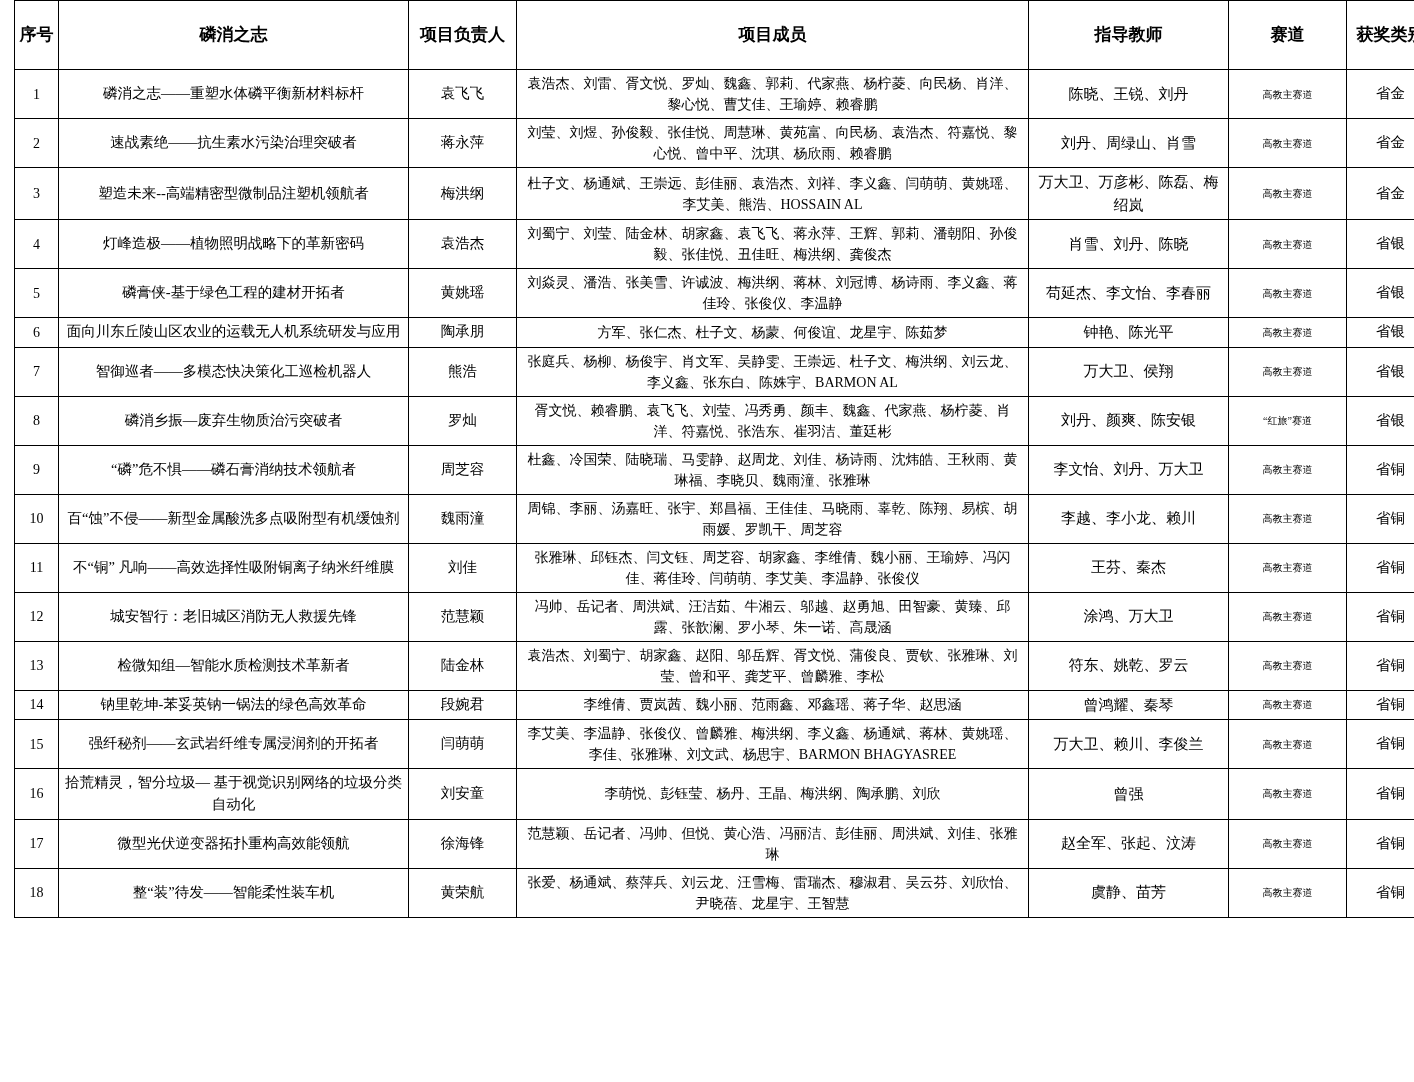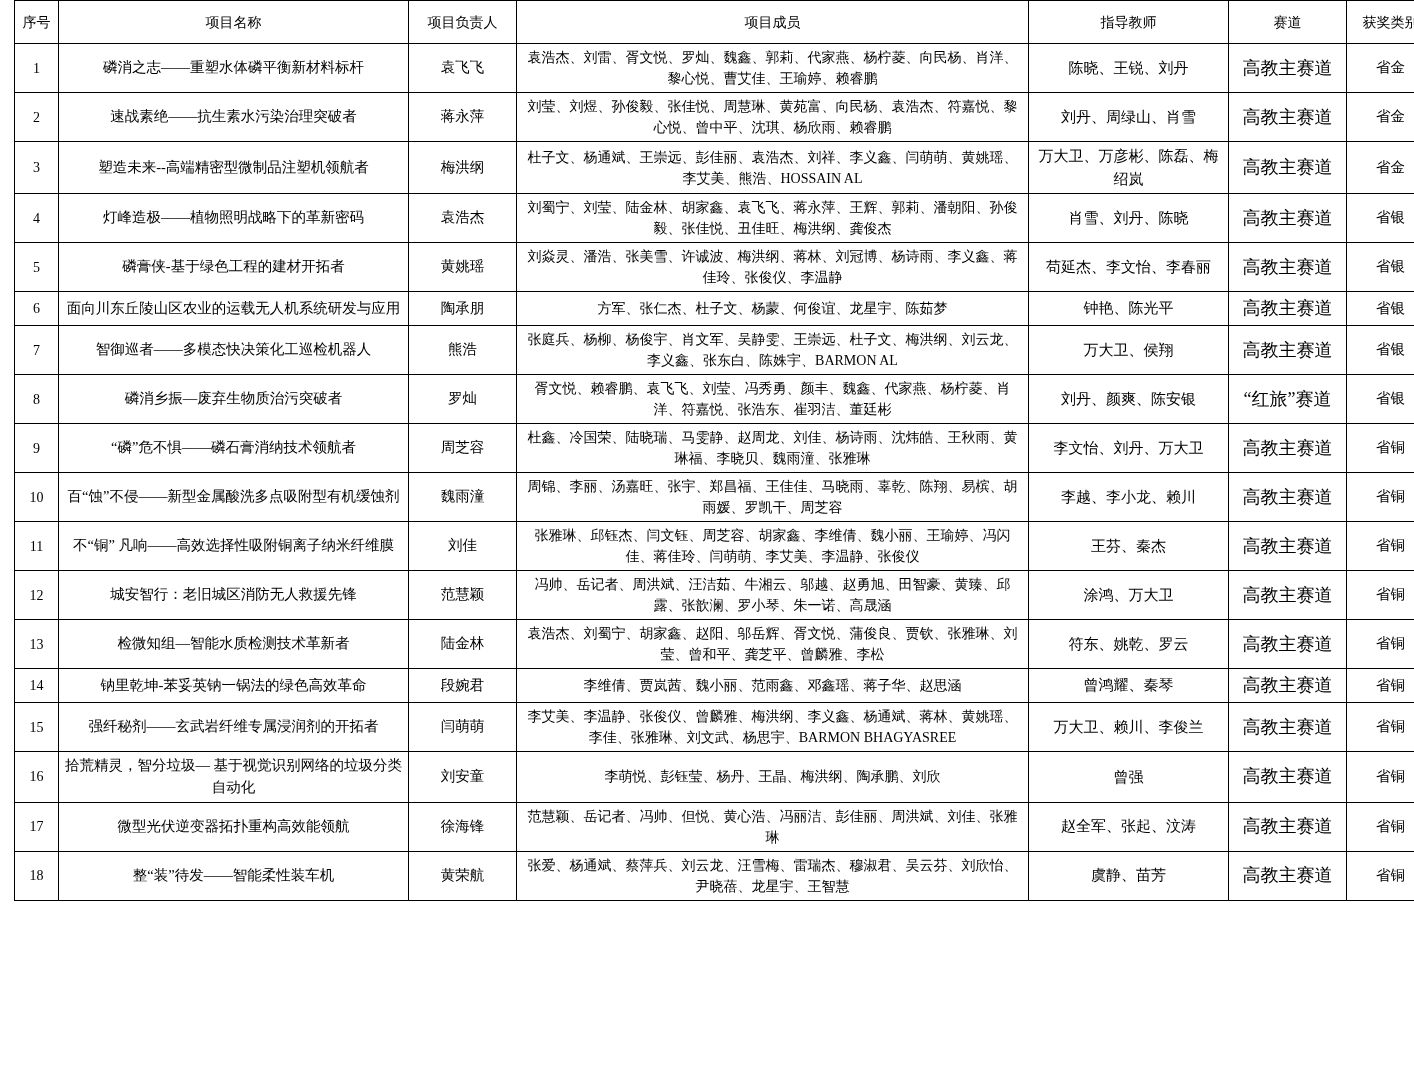--- a/index.html
+++ b/index.html
@@ -38,59 +38,59 @@
   table.award-table th,
   table.award-table td {
     border: 1px solid #000000;
     text-align: center;
     vertical-align: middle;
     padding: 3px 4px;
     line-height: 1.5;
     word-break: break-all;
   }
   table.award-table th {
-    font-weight: normal;
-    font-size: 14px;
+    font-weight: bold;
+    font-size: 17px;
     height: 34px;
-    padding: 4px 3px;
+    padding: 17px 3px;
   }
   .col-idx { width: 44px; }
   .col-name { width: 350px; }
   .col-leader { width: 108px; }
   .col-members { width: 512px; }
   .col-teacher { width: 200px; }
   .col-track { width: 118px; }
   .col-award { width: 88px; }
 
   td.cell-idx { font-size: 14px; }
   td.cell-name { font-size: 14.5px; }
   td.cell-members { font-size: 14px; line-height: 1.55; }
   td.cell-teacher { font-size: 15px; }
-  td.cell-track { font-size: 18px; }
+  td.cell-track { font-size: 10px; }
   td.cell-award { font-size: 14.5px; }
 </style>
 </head>
 <body>
 
 <div class="page">
 
   <table class="award-table">
     <colgroup>
       <col class="col-idx">
       <col class="col-name">
       <col class="col-leader">
       <col class="col-members">
       <col class="col-teacher">
       <col class="col-track">
       <col class="col-award">
     </colgroup>
     <thead>
       <tr>
         <th>序号</th>
-        <th>项目名称</th>
+        <th>磷消之志</th>
         <th>项目负责人</th>
         <th>项目成员</th>
         <th>指导教师</th>
         <th>赛道</th>
         <th>获奖类别</th>
       </tr>
     </thead>
     <tbody>
       <tr>
         <td class="cell-idx">1</td>

